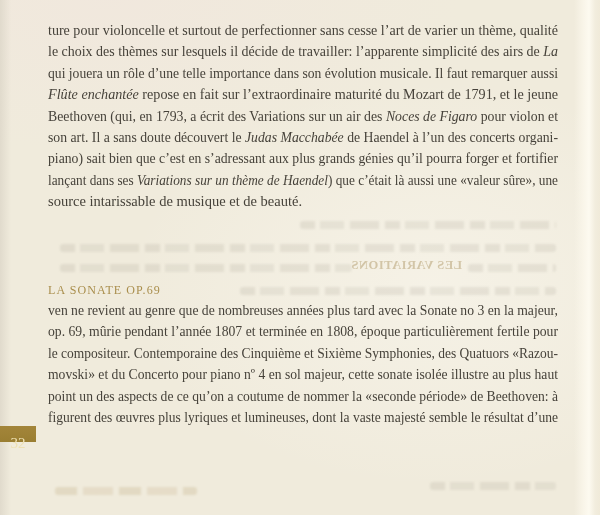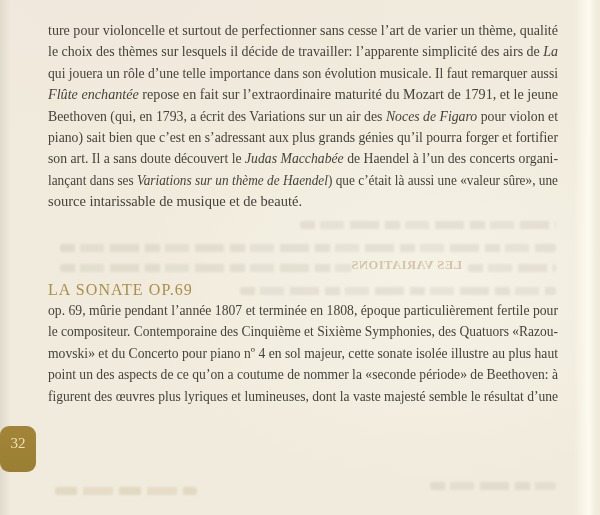--- a/index.html
+++ b/index.html
@@ -14,26 +14,26 @@
       #f0ebdc;
   }
   .para{position:absolute;left:48px;width:510px;color:#46423a;font-size:14.5px;}
   .line{height:21.4px;line-height:21.4px;white-space:nowrap;overflow:visible;}
   .lw{display:inline-block;white-space:nowrap;transform-origin:0 50%;}
   .it{font-style:italic;}
   #para1{top:20px;}
   #para2{top:300px;}
   #heading{
     position:absolute;left:48px;top:280px;height:20px;line-height:20px;
-    color:#a98e4c;font-size:16px;letter-spacing:1.1px;font-weight:normal;
+    color:#a98e4c;font-size:12px;letter-spacing:1.1px;font-weight:normal;
   }
   #page-tab{
-    position:absolute;left:0;top:426px;width:36px;height:46px;
+    position:absolute;left:0;top:426px;width:36px;height:16px;
     background:linear-gradient(180deg,#a3853a,#9a7e32);
-    color:#eee0b2;font-size:15px;text-align:center;line-height:34px;border-radius:9px;
+    color:#eee0b2;font-size:15px;text-align:center;line-height:34px;
   }
   .smudge{
     position:absolute;height:8px;filter:blur(1.1px);border-radius:3px;
     background:repeating-linear-gradient(90deg,
       rgba(124,119,104,0.13) 0px, rgba(124,119,104,0.13) 15px,
       rgba(124,119,104,0) 15px, rgba(124,119,104,0) 20px,
       rgba(124,119,104,0.10) 20px, rgba(124,119,104,0.10) 44px,
       rgba(124,119,104,0) 44px, rgba(124,119,104,0) 50px,
       rgba(124,119,104,0.12) 50px, rgba(124,119,104,0.12) 79px,
       rgba(124,119,104,0) 79px, rgba(124,119,104,0) 85px);
@@ -56,38 +56,39 @@
 <body>
 
 <div id="page">
 
   <div id="para1" class="para">
       <div class="line"><span class="lw" style="transform: scaleX(0.96915);"><span>ture pour violoncelle et surtout de perfectionner sans cesse l’art de varier un thème, qualité</span></span></div>
       <div class="line"><span class="lw" style="transform: scaleX(0.963173);"><span>le choix des thèmes sur lesquels il décide de travailler: l’apparente simplicité des airs de </span><span class="it">La</span></span></div>
       <div class="line"><span class="lw" style="transform: scaleX(0.940309);"><span>qui jouera un rôle d’une telle importance dans son évolution musicale. Il faut remarquer aussi</span></span></div>
       <div class="line"><span class="lw" style="transform: scaleX(0.976631);"><span class="it">Flûte enchantée</span><span> repose en fait sur l’extraordinaire maturité du Mozart de 1791, et le jeune</span></span></div>
       <div class="line"><span class="lw" style="transform: scaleX(0.950052);"><span>Beethoven (qui, en 1793, a écrit des Variations sur un air des </span><span class="it">Noces de Figaro</span><span> pour violon et</span></span></div>
+      <div class="line"><span class="lw" style="transform: scaleX(0.946416);"><span>son art. Il a sans doute découvert le </span><span class="it">Judas Macchabée</span><span> de Haendel à l’un des concerts organi-</span></span></div>
       <div class="line"><span class="lw" style="transform: scaleX(0.944991);"><span>piano) sait bien que c’est en s’adressant aux plus grands génies qu’il pourra forger et fortifier</span></span></div>
-      <div class="line"><span class="lw" style="transform: scaleX(0.946416);"><span>son art. Il a sans doute découvert le </span><span class="it">Judas Macchabée</span><span> de Haendel à l’un des concerts organi-</span></span></div>
       <div class="line"><span class="lw" style="transform: scaleX(0.917086);"><span>lançant dans ses </span><span class="it">Variations sur un thème de Haendel</span><span>) que c’était là aussi une «valeur sûre», une</span></span></div>
       <div class="line last"><span class="lw" style="transform: scaleX(1);"><span>source intarissable de musique et de beauté.</span></span></div>
     </div>
 
   <div class="smudge" style="left:300px;top:221px;width:256px;"></div>
   <div class="smudge" style="left:60px;top:244px;width:496px;"></div>
   <div class="smudge" style="left:60px;top:264px;width:292px;"></div>
   <div id="bleed-head">LES VARIATIONS</div>
   <div class="smudge" style="left:468px;top:264px;width:88px;"></div>
   <div class="smudge" style="left:240px;top:287px;width:316px;"></div>
   <div class="smudge" style="left:430px;top:482px;width:126px;"></div>
   <div class="smudge gold" style="left:55px;top:487px;width:142px;"></div>
 
   <div id="heading">LA SONATE OP.69</div>
 
   <div id="para2" class="para">
+      <div class="line"><span class="lw" style="transform: scaleX(0.941366);"><span>ven ne revient au genre que de nombreuses années plus tard avec la Sonate no 3 en la majeur,</span></span></div>
       <div class="line"><span class="lw" style="transform: scaleX(0.943844);"><span>op. 69, mûrie pendant l’année 1807 et terminée en 1808, époque particulièrement fertile pour</span></span></div>
       <div class="line"><span class="lw" style="transform: scaleX(0.929809);"><span>le compositeur. Contemporaine des Cinquième et Sixième Symphonies, des Quatuors «Razou-</span></span></div>
       <div class="line"><span class="lw" style="transform: scaleX(0.939713);"><span>movski» et du Concerto pour piano nº 4 en sol majeur, cette sonate isolée illustre au plus haut</span></span></div>
       <div class="line"><span class="lw" style="transform: scaleX(0.938228);"><span>point un des aspects de ce qu’on a coutume de nommer la «seconde période» de Beethoven: à</span></span></div>
       <div class="line"><span class="lw" style="transform: scaleX(0.934681);"><span>figurent des œuvres plus lyriques et lumineuses, dont la vaste majesté semble le résultat d’une</span></span></div>
     </div>
 
   <div id="page-tab">
     <span>32</span>
   </div>

